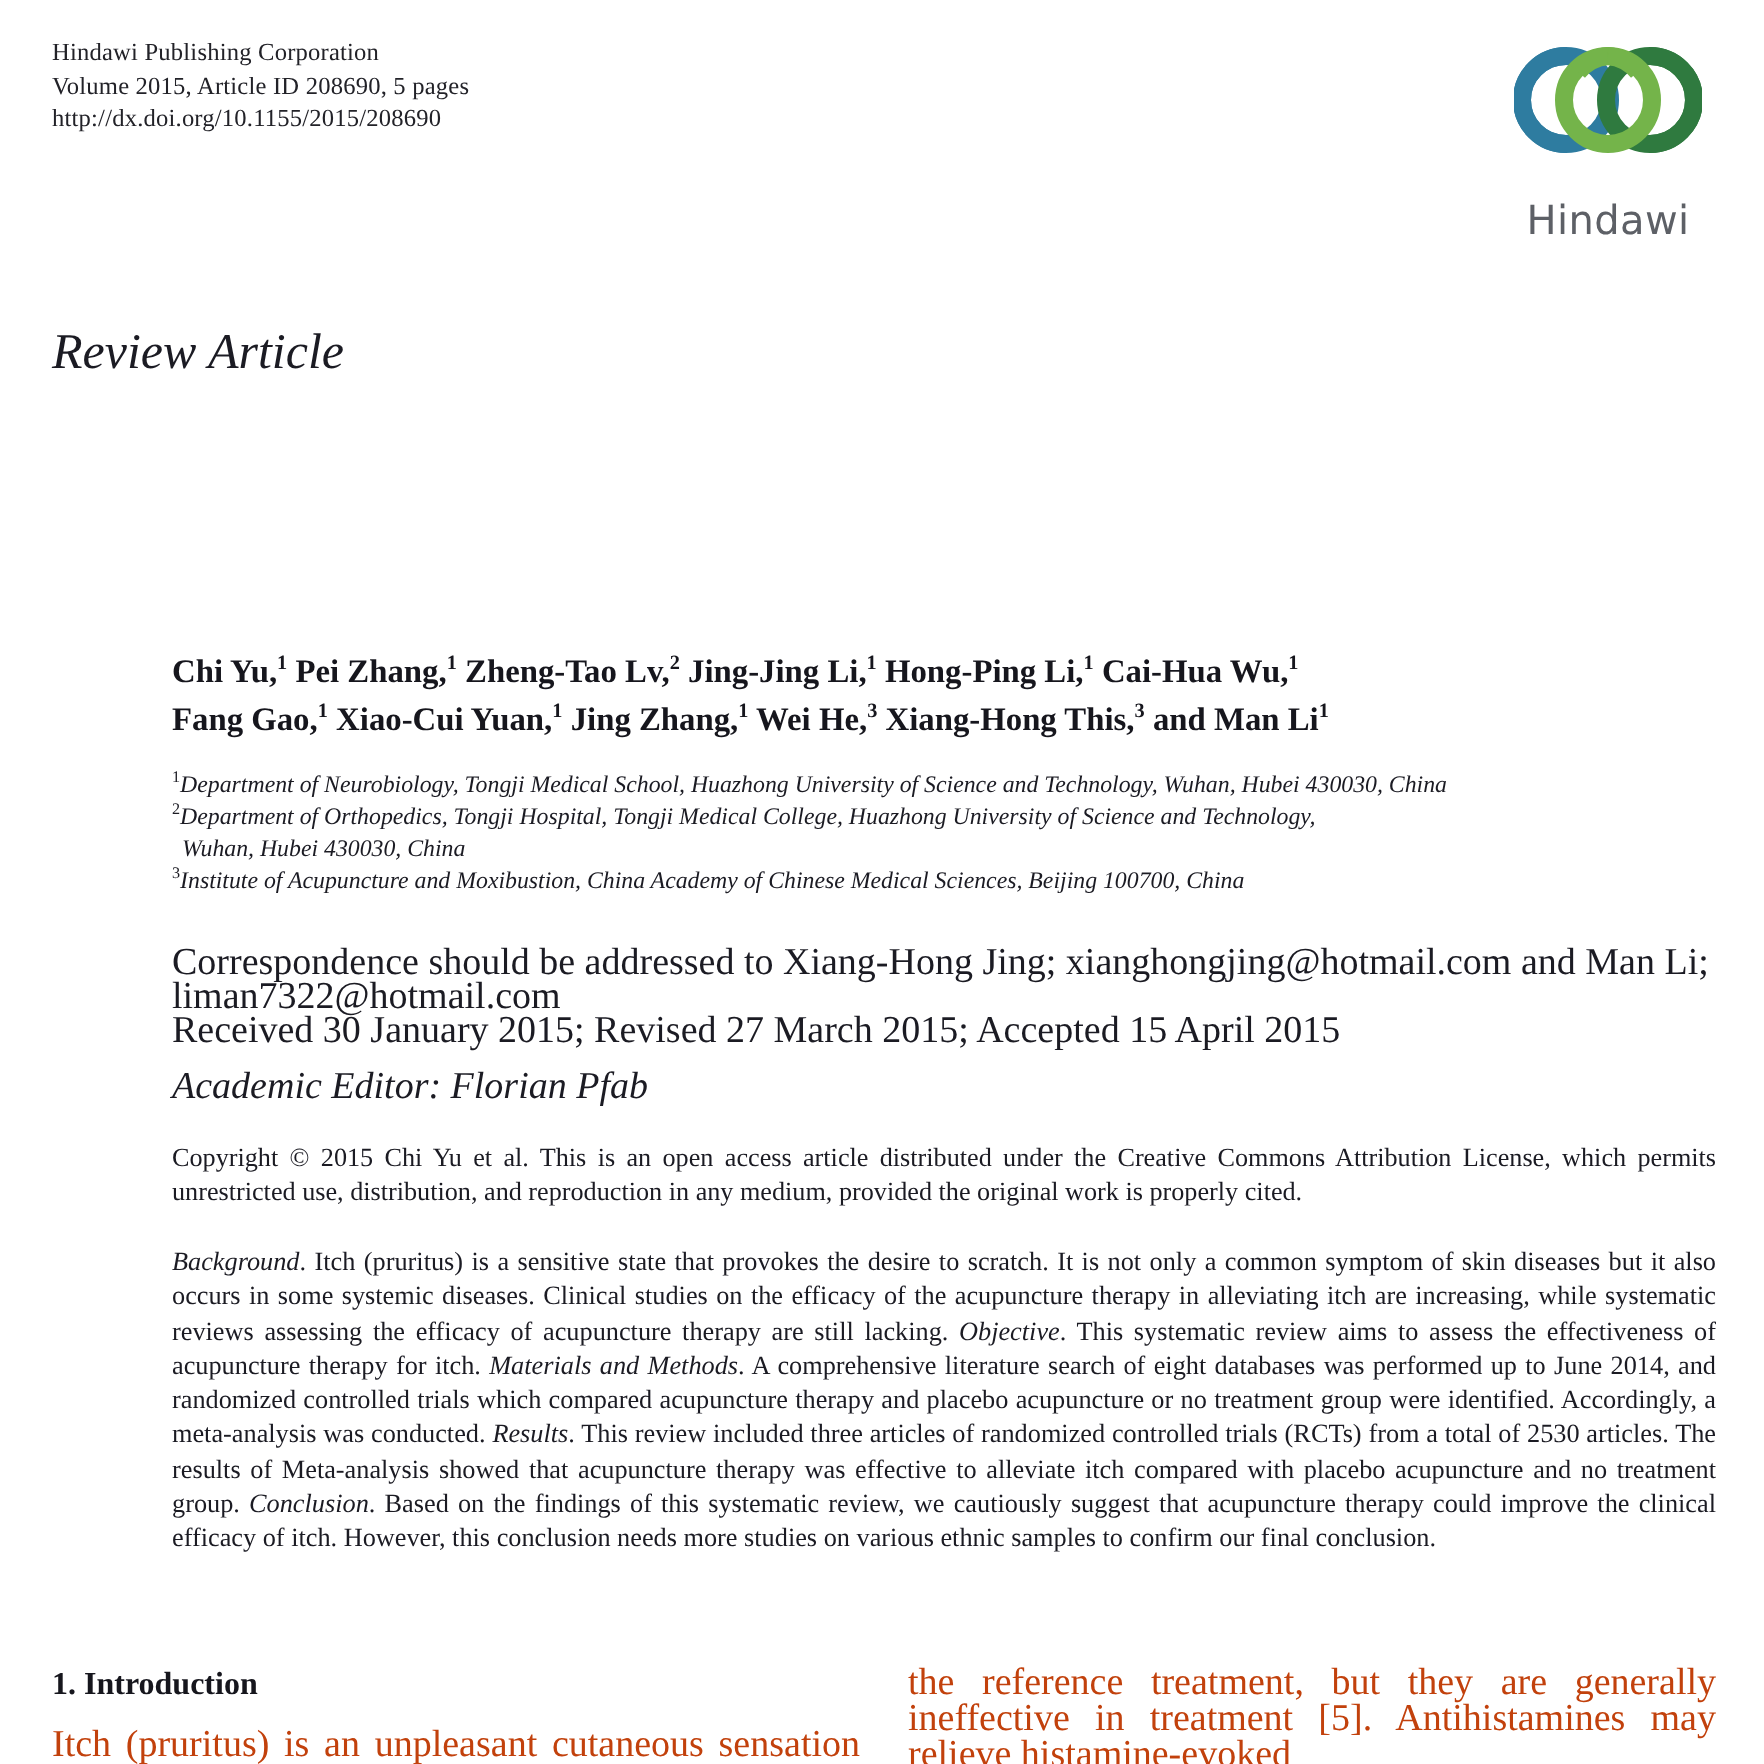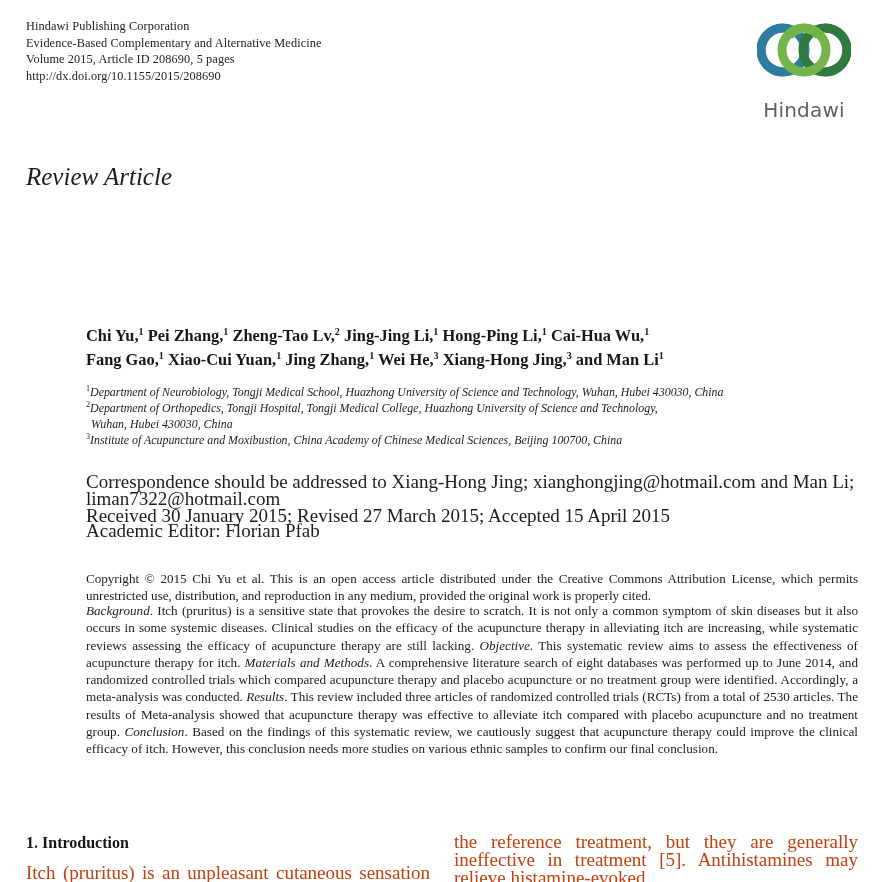--- a/index.html
+++ b/index.html
@@ -123,39 +123,39 @@
   .meta {
     position: absolute;
     left: 86px;
     width: 790px;
     font-size: 19px;
     line-height: 17px;
     color: #1b1b23;
   }
   .meta-correspondence { top: 473px; }
   .meta-dates { top: 507px; }
-  .meta-editor { top: 522px; }
+  .meta-editor { top: 535px; font-style: italic; }
 
   
   .copyright {
     position: absolute;
     left: 86px;
     top: 570px;
     width: 772px;
     font-size: 13.1px;
     line-height: 17.1px;
     text-align: justify;
     color: #1b1b23;
   }
 
   
   .abstract {
     position: absolute;
     left: 86px;
-    top: 602px;
+    top: 622px;
     width: 772px;
     font-size: 13.15px;
     line-height: 17.25px;
     text-align: justify;
     color: #1b1b23;
   }
   .abstract i { font-style: italic; }
 
   
   .body-columns {
@@ -191,21 +191,20 @@
   .col-right p { text-align: justify; }
 </style>
 </head>
 <body>
 
 <div class="page">
 
   <div class="masthead">
     <div class="imprint">
       <div>Hindawi Publishing Corporation</div>
-      <div>Evidence-Based Complementary and Alternative Medicine</div>
       <div>Volume 2015, Article ID 208690, 5 pages</div>
       <div>http://dx.doi.org/10.1155/2015/208690</div>
     </div>
 
     <div class="logo-block">
       <svg class="logo-rings" width="94" height="64" viewBox="0 0 94 64">
 
         <circle cx="26" cy="32" r="22" fill="none" stroke="#2e7ca0" stroke-width="9"></circle>
 
         <circle cx="68" cy="32" r="22" fill="none" stroke="#2f7a3f" stroke-width="9"></circle>
@@ -219,21 +218,21 @@
         <path d="M 47 10 A 22 22 0 0 1 62 18" fill="none" stroke="#74b44a" stroke-width="9"></path>
       </svg>
       <span class="logo-word">Hindawi</span>
     </div>
   </div>
 
   <div class="kicker">Review Article</div>
 
   <div class="authors">
     <div id="author-line-1"><span>Chi Yu,</span><sup>1</sup> <span>Pei Zhang,</span><sup>1</sup> <span>Zheng-Tao Lv,</span><sup>2</sup> <span>Jing-Jing Li,</span><sup>1</sup> <span>Hong-Ping Li,</span><sup>1</sup> <span>Cai-Hua Wu,</span><sup>1</sup></div>
-    <div id="author-line-2"><span>Fang Gao,</span><sup>1</sup> <span>Xiao-Cui Yuan,</span><sup>1</sup> <span>Jing Zhang,</span><sup>1</sup> <span>Wei He,</span><sup>3</sup> <span>Xiang-Hong Jing,</span><sup>3</sup> <span>and Man Li</span><sup>1</sup></div>
+    <div id="author-line-2"><span>Fang Gao,</span><sup>1</sup> <span>Xiao-Cui Yuan,</span><sup>1</sup> <span>Jing Zhang,</span><sup>1</sup> <span>Wei He,</span><sup>3</sup> <span>Xiang-Hong This,</span><sup>3</sup> <span>and Man Li</span><sup>1</sup></div>
   </div>
 
   <div class="affiliations" id="affiliation-list">
       <p><sup>1</sup>Department of Neurobiology, Tongji Medical School, Huazhong University of Science and Technology, Wuhan, Hubei 430030, China</p>
       <p><sup>2</sup>Department of Orthopedics, Tongji Hospital, Tongji Medical College, Huazhong University of Science and Technology,</p>
       <p class="aff-cont">Wuhan, Hubei 430030, China</p>
       <p><sup>3</sup>Institute of Acupuncture and Moxibustion, China Academy of Chinese Medical Sciences, Beijing 100700, China</p>
     </div>
 
   <div class="meta meta-correspondence">Correspondence should be addressed to Xiang-Hong Jing; xianghongjing@hotmail.com and Man Li; liman7322@hotmail.com</div>

